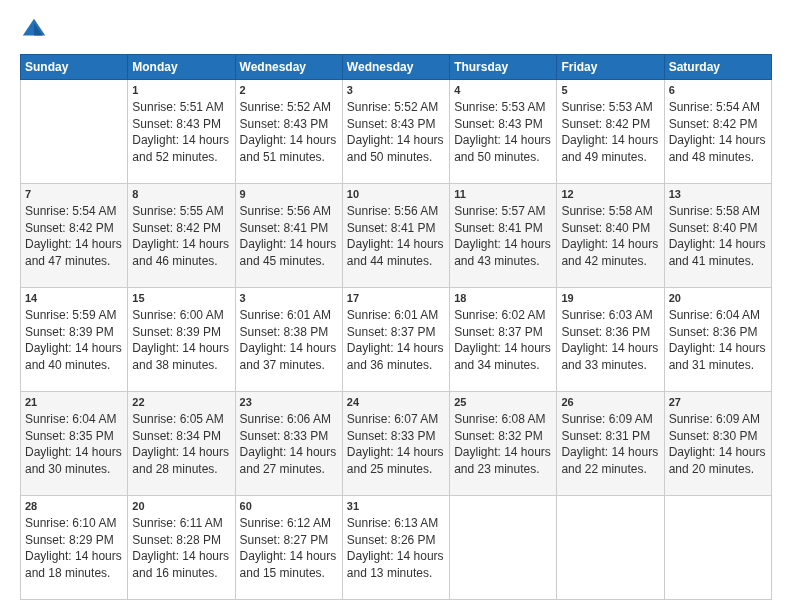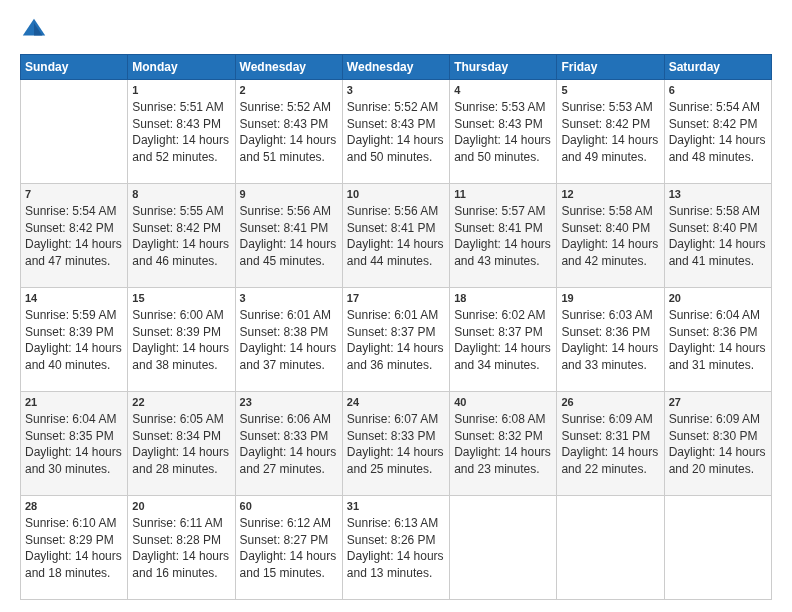--- a/index.html
+++ b/index.html
@@ -234,21 +234,21 @@
         </td>
           <td>
           <span class="day-num">23</span>
           <span class="day-info">Sunrise: 6:06 AM<br>Sunset: 8:33 PM<br>Daylight: 14 hours and 27 minutes.</span>
         </td>
           <td>
           <span class="day-num">24</span>
           <span class="day-info">Sunrise: 6:07 AM<br>Sunset: 8:33 PM<br>Daylight: 14 hours and 25 minutes.</span>
         </td>
           <td>
-          <span class="day-num">40</span>
+          <span class="day-num">25</span>
           <span class="day-info">Sunrise: 6:08 AM<br>Sunset: 8:32 PM<br>Daylight: 14 hours and 23 minutes.</span>
         </td>
           <td>
           <span class="day-num">26</span>
           <span class="day-info">Sunrise: 6:09 AM<br>Sunset: 8:31 PM<br>Daylight: 14 hours and 22 minutes.</span>
         </td>
           <td>
           <span class="day-num">27</span>
           <span class="day-info">Sunrise: 6:09 AM<br>Sunset: 8:30 PM<br>Daylight: 14 hours and 20 minutes.</span>
         </td>

